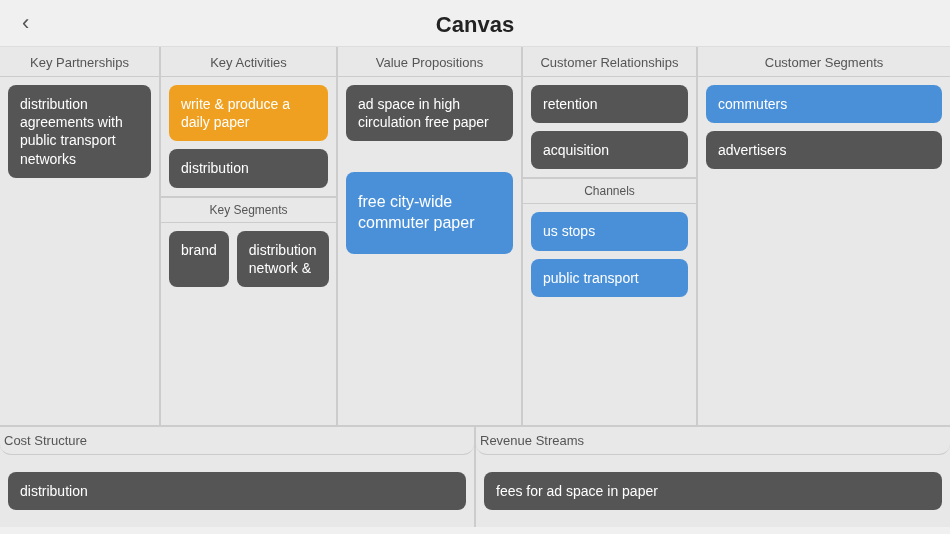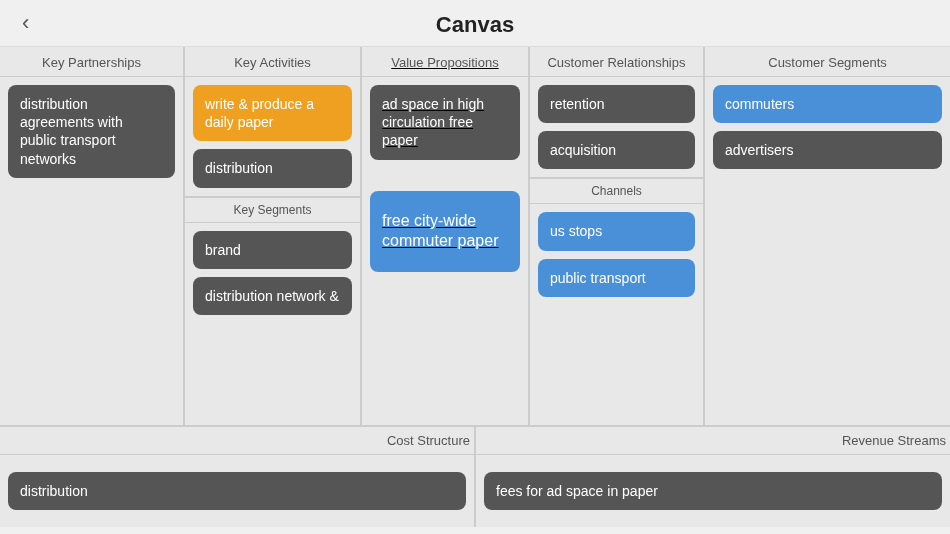--- a/index.html
+++ b/index.html
@@ -99,21 +99,21 @@
       background: #f0a020;
       color: #fff;
     }
     .card-blue {
       background: #4a90d9;
       color: #fff;
     }
 
     
     .col-partnerships {
-      width: 185px;
+      width: 161px;
       justify-content: space-between;
     }
 
     
     .col-activities-resources {
       width: 177px;
       position: relative;
     }
 
     .sub-header {
@@ -121,22 +121,21 @@
       font-size: 12px;
       color: #555;
       padding: 5px 4px;
       background: #e8e8e8;
       border-bottom: 1px solid #ccc;
       border-top: 1px solid #ccc;
     }
 
     
     .col-value {
-      width: 168px;
-      text-decoration: underline;
+      width: 185px;
     }
 
     
     .col-cr-channels {
       width: 175px;
     }
 
     
     .col-segments {
       flex: 1;
@@ -153,26 +152,27 @@
       flex: 1;
       border-right: 2px solid #ccc;
       display: flex;
       flex-direction: column;
     }
     .bottom-col:last-child {
       border-right: none;
     }
 
     .bottom-header {
-      text-align: right;
+      text-align: left;
       font-size: 13px;
       color: #555;
       padding: 6px 4px;
       border-bottom: 1px solid #ccc;
       background: #e8e8e8;
+      border-radius: 11px;
     }
 
     .bottom-content {
       padding: 8px;
       flex: 1;
       display: flex;
       align-items: center;
     }
 
     
@@ -183,21 +183,21 @@
       gap: 8px;
     }
 
     .resources-section {
       border-top: 1px solid #ccc;
     }
 
     .resources-content {
       padding: 8px;
       display: flex;
-      flex-direction: column;
+      flex-direction: row;
       gap: 8px;
     }
 
     
     .cr-top {
       padding: 8px;
       display: flex;
       flex-direction: column;
       gap: 8px;
     }

